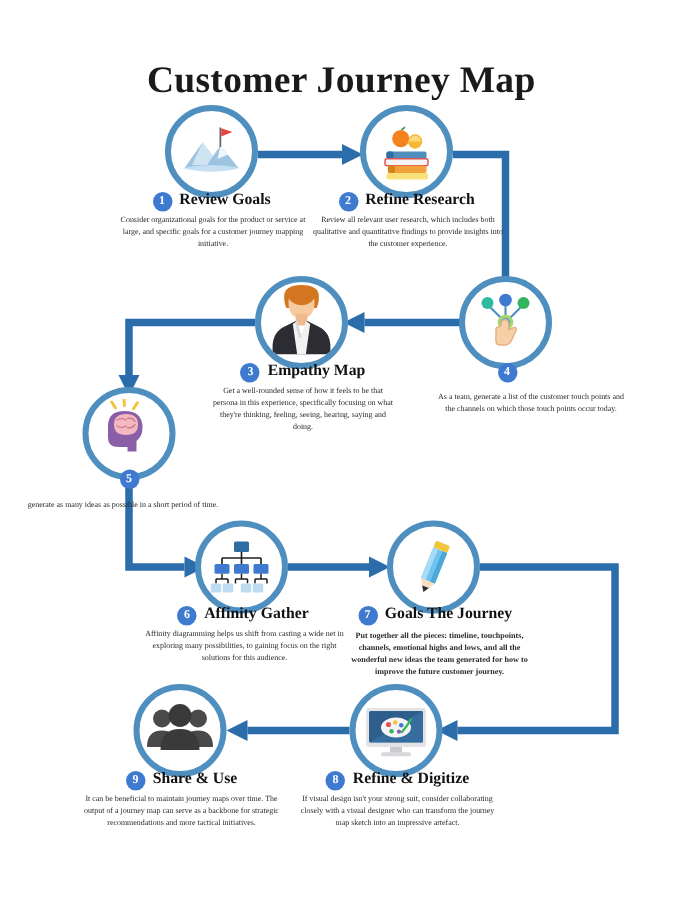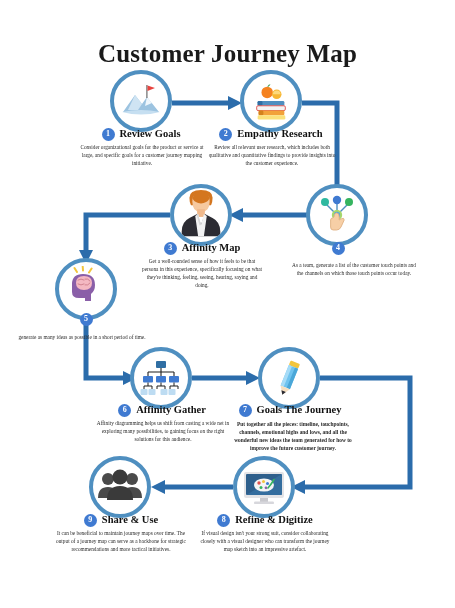--- a/index.html
+++ b/index.html
@@ -138,21 +138,21 @@
         <rect x="9" y="32" width="5" height="5" rx="1.4" fill="#d4821d"></rect>
         <rect x="8" y="37" width="29" height="4.5" rx="1.4" fill="#fbe17a"></rect>
         <circle cx="18" cy="13" r="6" fill="#f58220"></circle>
         <path d="M18 7 q1.5 -2.5 3.5 -2.5 q-1 2 -2.2 2.6 Z" fill="#3f9b4f"></path>
         <circle cx="28" cy="15" r="5" fill="#f7b733"></circle>
         <path d="M24 15 a4 4 0 0 1 8 0 Z" fill="#fcd97d"></path>
       </svg>
     </div>
     <div class="labelrow" style="left:206px;top:126px;width:130px;height:16px;">
       <span class="badge">2</span>
-      <span class="ttl">Empathy Research</span>
+      <span class="ttl">Refine Research</span>
     </div>
     <div class="desc" style="left:208px;top:144px;width:128px;">Review all relevant user research, which includes both qualitative and quantitative findings to provide insights into the customer experience.</div>
   </div>
 
   <div class="node">
     <div class="circle" style="left:306px;top:184px;width:62px;height:62px;">
       <svg width="44" height="44" viewBox="0 0 44 44">
         <line x1="22" y1="22" x2="10" y2="10" stroke="#4f8fc0" stroke-width="1.4"></line>
         <line x1="22" y1="22" x2="22" y2="8" stroke="#4f8fc0" stroke-width="1.4"></line>
         <line x1="22" y1="22" x2="34" y2="10" stroke="#4f8fc0" stroke-width="1.4"></line>
@@ -177,21 +177,21 @@
         <path d="M19 14 q0 -9 9 -9 q9 0 9 9 q0 11 -9 11 q-9 0 -9 -11 Z" fill="#f6c99f"></path>
         <path d="M19 11 q3 5 9 5 q6 0 9 -5 q-2 -8 -9 -8 q-7 0 -9 8 Z" fill="#d4761f"></path>
         <rect x="24" y="22" width="8" height="8" fill="#f0b98c"></rect>
         <path d="M24 27 L28 38 L32 27 L40 31 q8 4 8 14 l0 5 l-40 0 l0 -5 q0 -10 8 -14 Z" fill="#2c2c33"></path>
         <path d="M25 27 L28 38 L31 27 l3 2 l-3 21 l-6 0 l-3 -21 Z" fill="#f2f2f2"></path>
         <path d="M28 38 l-3 -11 l-1.5 .8 l3 11 Z" fill="#d8d8d8"></path>
       </svg>
     </div>
     <div class="labelrow" style="left:136px;top:240px;width:132px;height:16px;">
       <span class="badge">3</span>
-      <span class="ttl">Affinity Map</span>
+      <span class="ttl">Empathy Map</span>
     </div>
     <div class="desc" style="left:140px;top:258px;width:124px;">Get a well-rounded sense of how it feels to be that persona in this experience, specifically focusing on what they're thinking, feeling, seeing, hearing, saying and doing.</div>
   </div>
 
   <div class="node">
     <div class="circle" style="left:55px;top:258px;width:62px;height:62px;">
       <svg width="46" height="46" viewBox="0 0 46 46">
         <path d="M14 6 l-2.5 -4 M20 4.5 l-.3 -4 M26 6.5 l2.6 -4" stroke="#f2c53d" stroke-width="2" stroke-linecap="round" fill="none"></path>
         <path d="M9 18 q0 -10 11 -10 q12 0 12 11 q0 6 -4 9 l0 7 l-6 0 l0 -3 l-6 0 q-7 0 -7 -6 Z" fill="#8a5fa8"></path>
         <path d="M13 17 q0 -7 8 -7 q8 0 8 7 q0 7 -8 7 q-8 0 -8 -7 Z" fill="#f4b8c2"></path>

